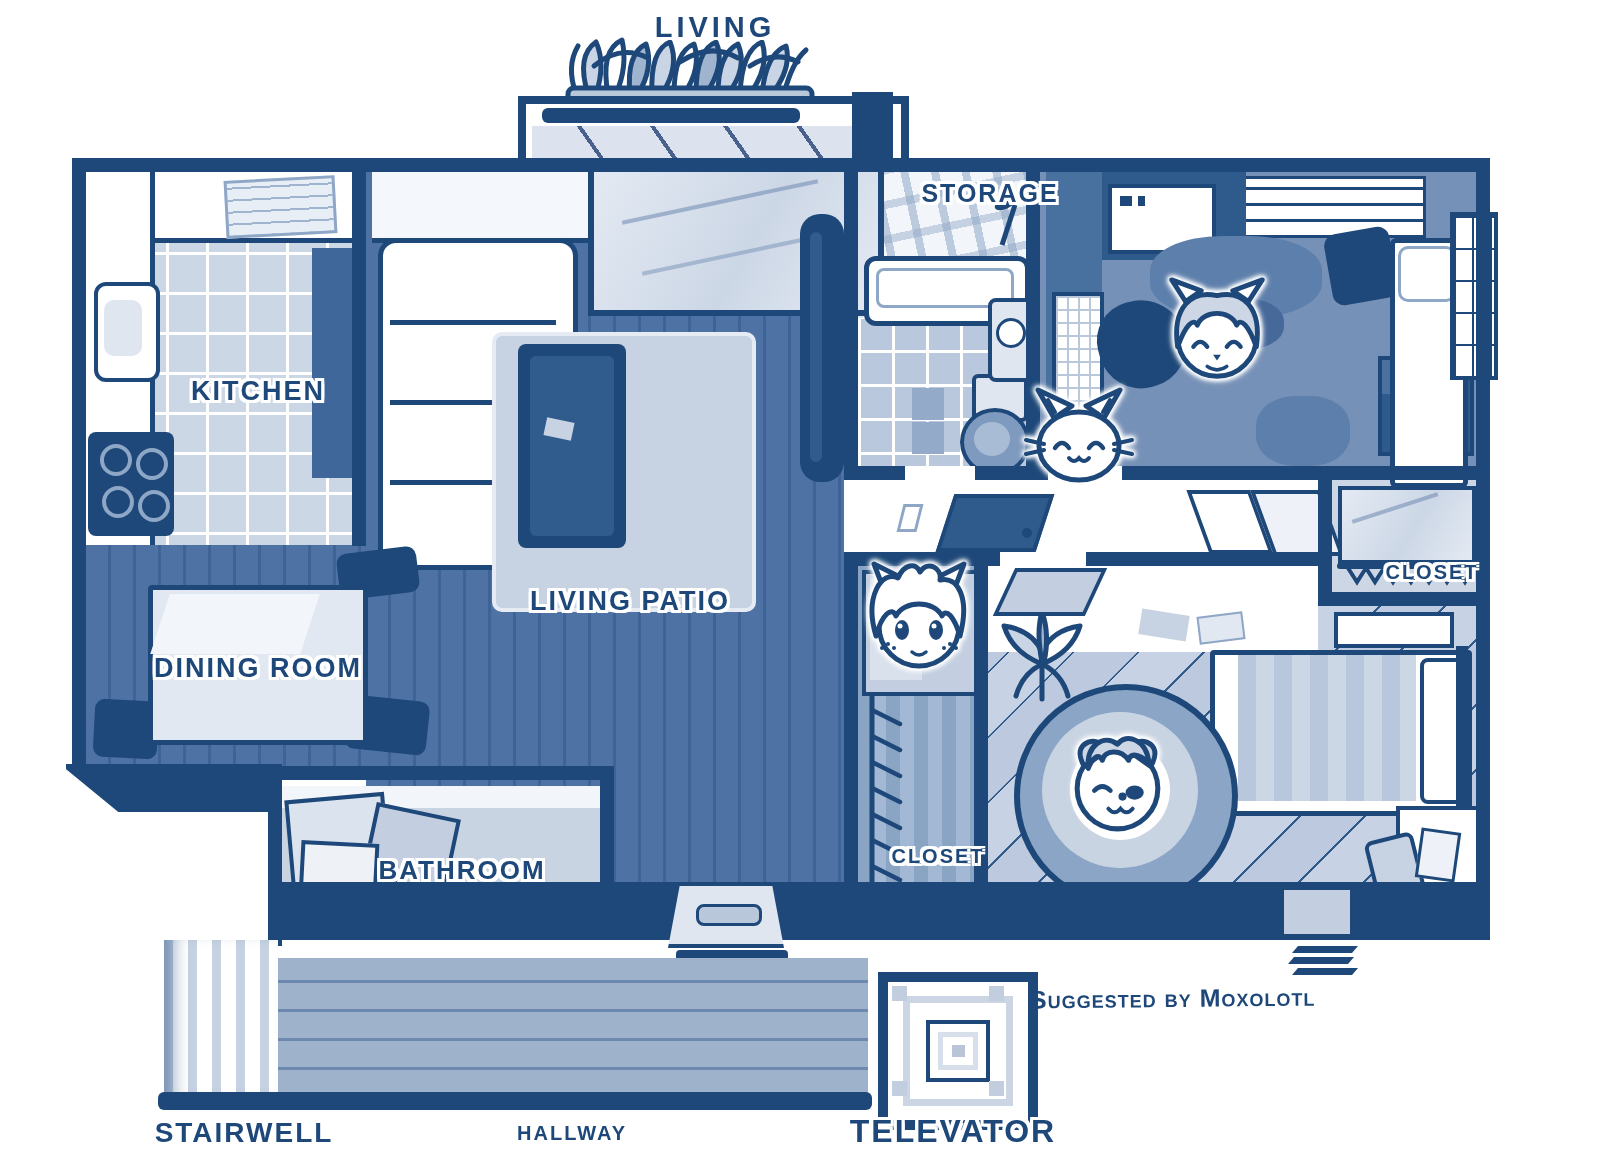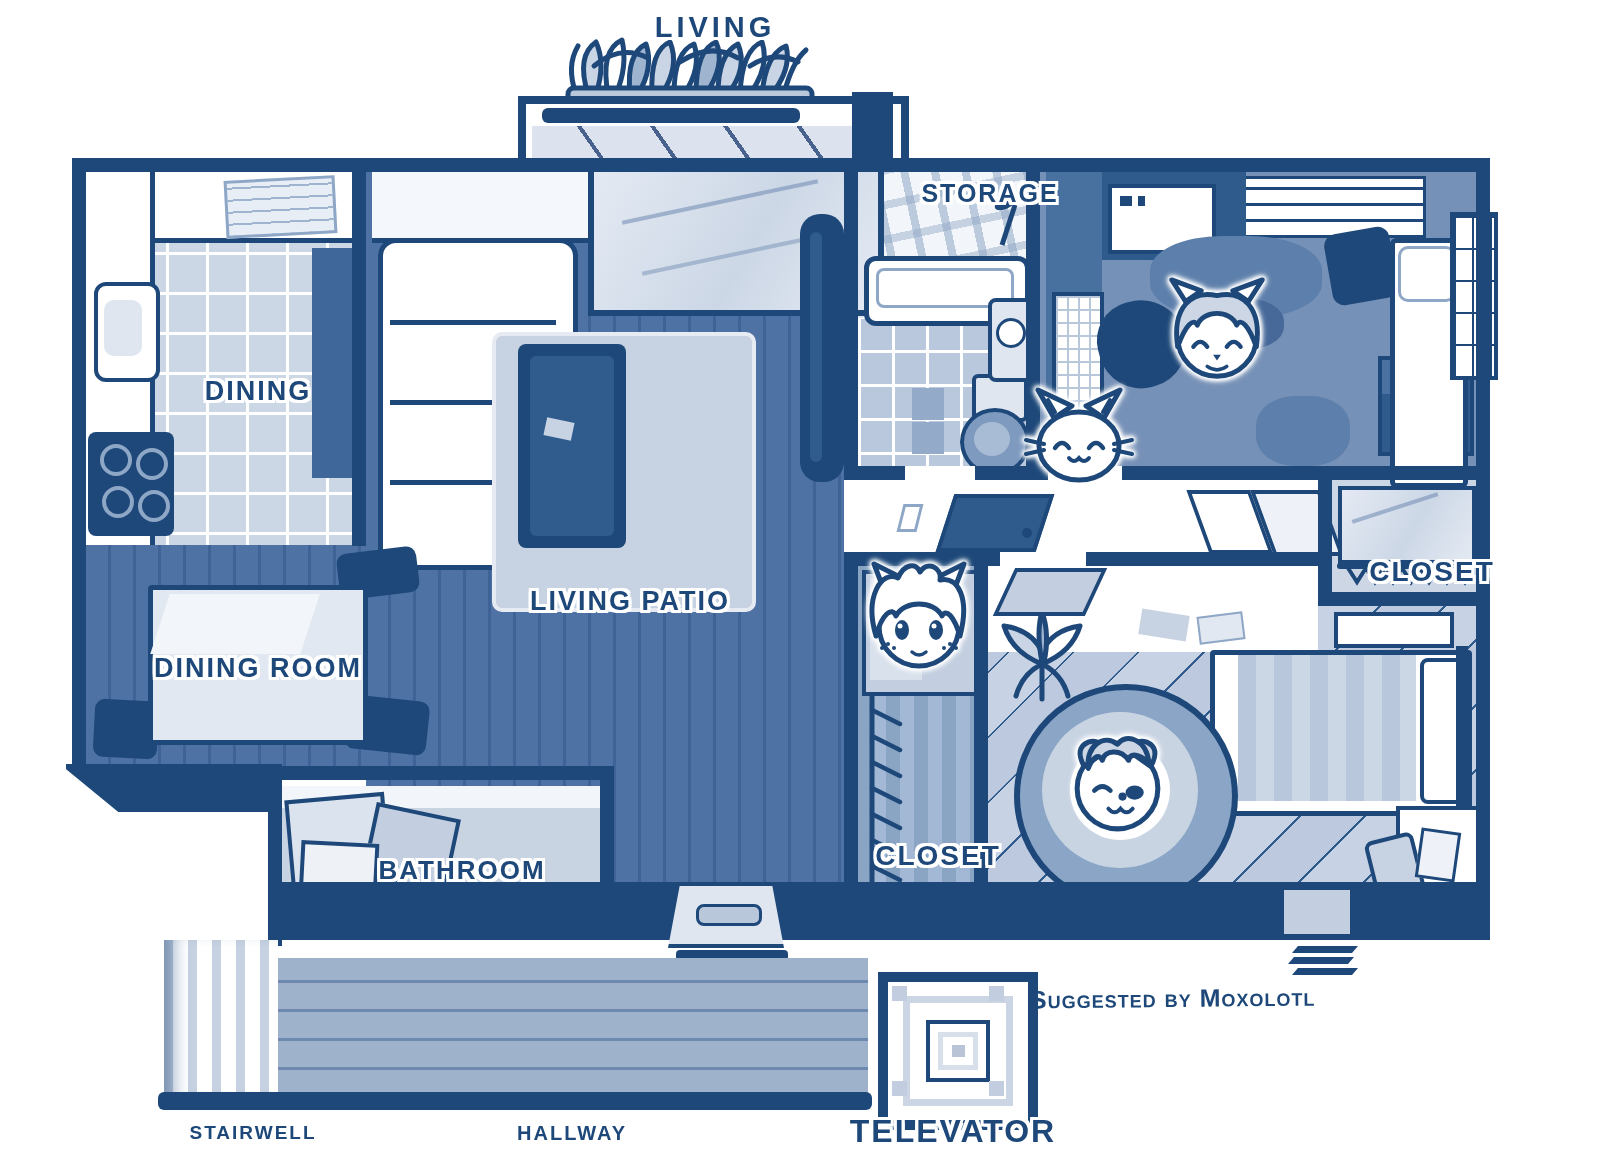--- a/index.html
+++ b/index.html
@@ -5,21 +5,21 @@
   html,body{margin:0;padding:0;background:#ffffff;}
   #canvas{position:relative;width:1619px;height:1170px;background:#ffffff;overflow:hidden;
           font-family:"Liberation Sans","DejaVu Sans",sans-serif;}
   .abs{position:absolute;}
   .w{position:absolute;background:#1d4879;}
   .lbl{position:absolute;transform:translate(-50%,-50%);color:#1d4879;font-weight:700;
        font-size:27px;letter-spacing:2px;white-space:nowrap;
        text-shadow:-3px -3px 0 #fff,3px -3px 0 #fff,-3px 3px 0 #fff,3px 3px 0 #fff,
                    0 -3px 0 #fff,0 3px 0 #fff,-3px 0 0 #fff,3px 0 0 #fff;}
   .lbl.big{font-size:29px;letter-spacing:4px;}
-  .lbl.sm{font-size:28px;}
+  .lbl.sm{font-size:20px;}
   .credit{position:absolute;color:#1d4879;font-weight:700;font-size:25px;letter-spacing:1px;
           font-variant-caps:small-caps;transform:rotate(-0.6deg);}
   .plank-v{background:repeating-linear-gradient(90deg,#4e72a4 0 22px,#3f6396 22px 25px);}
   .tile-k{background-color:#ccd7e6;
           background-image:linear-gradient(#ffffff 3px,transparent 3px),
                            linear-gradient(90deg,#ffffff 3px,transparent 3px);
           background-size:40px 40px;}
   .tile-b{background-color:#b9c8dd;
           background-image:linear-gradient(#ffffff 3px,transparent 3px),
                            linear-gradient(90deg,#ffffff 3px,transparent 3px);
@@ -294,24 +294,24 @@
     <path d="M90 40 Q100 22 86 16 Q74 12 70 26 Z" fill="#ccd6e4" stroke="#1d4879" stroke-width="5" stroke-linejoin="round"></path>
     <path d="M28 42 C26 18 44 8 57 18 C66 6 86 14 88 36 C78 28 70 26 68 34 C60 22 44 24 42 34 C38 26 32 32 28 42 Z" fill="#ccd6e4" stroke="#1d4879" stroke-width="5" stroke-linejoin="round"></path>
     <path d="M34 64 Q42 56 50 64" stroke="#1d4879" stroke-width="4.5" fill="none" stroke-linecap="round"></path>
     <ellipse cx="74" cy="66" rx="9" ry="7" fill="#1d4879"></ellipse>
     <circle cx="62" cy="70" r="4" fill="#1d4879"></circle>
     <path d="M48 82 Q54 89 60 82 Q66 89 72 82" stroke="#1d4879" stroke-width="4" fill="none" stroke-linecap="round"></path>
   </svg>
 
   <div class="lbl big" style="left:715px;top:27px">LIVING</div>
   <div class="lbl" style="left:990px;top:193px;font-size:25px">STORAGE</div>
-  <div class="lbl" style="left:258px;top:391px">DINING</div>
+  <div class="lbl" style="left:258px;top:391px">KITCHEN</div>
   <div class="lbl sm" style="left:1432px;top:572px">CLOSET</div>
   <div class="lbl" style="left:630px;top:601px">LIVING PATIO</div>
   <div class="lbl" style="left:258px;top:668px">DINING ROOM</div>
   <div class="lbl sm" style="left:938px;top:856px">CLOSET</div>
   <div class="lbl" style="left:462px;top:870px;font-size:26px">BATHROOM</div>
-  <div class="lbl" style="left:253px;top:1133px;font-size:19px">STAIRWELL</div>
+  <div class="lbl" style="left:244px;top:1133px;font-size:28px">STAIRWELL</div>
   <div class="lbl" style="left:572px;top:1133px;font-size:20px">HALLWAY</div>
   <div class="lbl" style="left:953px;top:1131px;font-size:32px">TELEVATOR</div>
   <div class="credit" style="left:1030px;top:984px">Suggested by Moxolotl</div>
 
 </div>
 
 </body></html>

